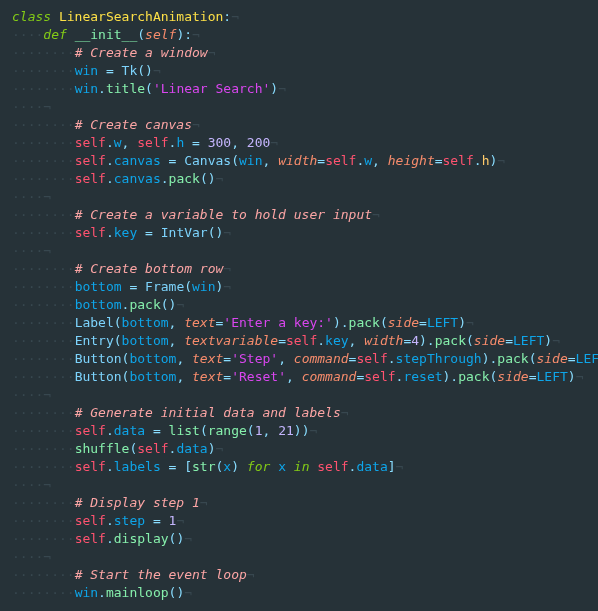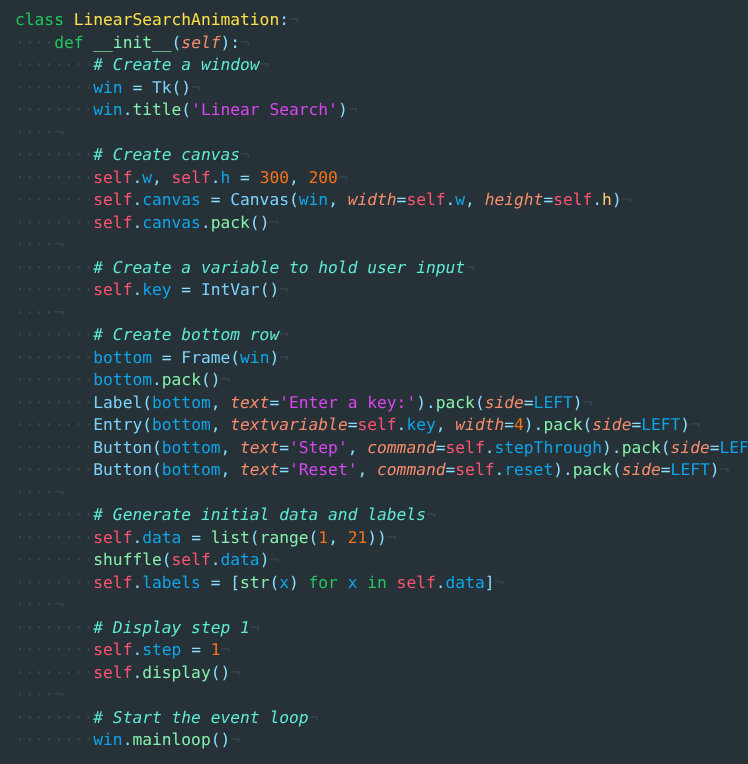--- a/index.html
+++ b/index.html
@@ -1,29 +1,29 @@
 <!DOCTYPE html>
 <html><head>
 <meta charset="utf-8">
 <style>
   html,body{margin:0;padding:0;background:#263238;font-family:Menlo,Consolas,'DejaVu Sans Mono',monospace;font-size:13px;line-height:18px;color:#EEFFFF}
   .editor{padding:8px 0 20px 0;white-space:pre;overflow:hidden}
   .line{padding:0 12px}
-  .kw{color:#22c55e;}
+  .kw{color:#84cc16;font-style:italic}
   .cl{color:#fde047}
   .fn{color:#86efac}
   .pr{color:#7dd3fc}
   .sf{color:#FF5370}
   .mf{color:#FFCB6B}
   .s{color:#d946ef}
-  .n{color:#f97316}
+  .n{color:#c4b5fd}
   .o{color:#89DDFF}
   .p{color:#89DDFF}
   .pn{color:#F78C6C;font-style:italic}
-  .c{color:#5eead4;font-style:italic}
+  .c{color:#fca5a5;font-style:italic}
   .ws{color:#37474F}
   .eol{color:#37474F}
   .id{color:#0ea5e9}
 </style>
 </head>
 <body>
 
 <div class="editor" id="editor"><div class="line"><span class="kw">class</span><span class="id"> </span><span class="cl">LinearSearchAnimation</span><span class="p">:</span><span class="eol">¬</span></div><div class="line"><span class="ws">····</span><span class="kw">def</span><span class="id"> </span><span class="fn">__init__</span><span class="p">(</span><span class="pn">self</span><span class="p">)</span><span class="p">:</span><span class="eol">¬</span></div><div class="line"><span class="ws">····</span><span class="ws">····</span><span class="c"># Create a window</span><span class="eol">¬</span></div><div class="line"><span class="ws">····</span><span class="ws">····</span><span class="id">win </span><span class="o">=</span><span class="id"> </span><span class="pr">Tk</span><span class="p">()</span><span class="eol">¬</span></div><div class="line"><span class="ws">····</span><span class="ws">····</span><span class="id">win</span><span class="p">.</span><span class="fn">title</span><span class="p">(</span><span class="s">'Linear Search'</span><span class="p">)</span><span class="eol">¬</span></div><div class="line"><span class="ws">····</span><span class="eol">¬</span></div><div class="line"><span class="ws">····</span><span class="ws">····</span><span class="c"># Create canvas</span><span class="eol">¬</span></div><div class="line"><span class="ws">····</span><span class="ws">····</span><span class="sf">self</span><span class="p">.</span><span class="id">w</span><span class="p">,</span><span class="id"> </span><span class="sf">self</span><span class="p">.</span><span class="id">h </span><span class="o">=</span><span class="id"> </span><span class="n">300</span><span class="p">,</span><span class="id"> </span><span class="n">200</span><span class="eol">¬</span></div><div class="line"><span class="ws">····</span><span class="ws">····</span><span class="sf">self</span><span class="p">.</span><span class="id">canvas </span><span class="o">=</span><span class="id"> </span><span class="pr">Canvas</span><span class="p">(</span><span class="id">win</span><span class="p">,</span><span class="id"> </span><span class="pn">width</span><span class="o">=</span><span class="sf">self</span><span class="p">.</span><span class="id">w</span><span class="p">,</span><span class="id"> </span><span class="pn">height</span><span class="o">=</span><span class="sf">self</span><span class="p">.</span><span class="mf">h</span><span class="p">)</span><span class="eol">¬</span></div><div class="line"><span class="ws">····</span><span class="ws">····</span><span class="sf">self</span><span class="p">.</span><span class="id">canvas</span><span class="p">.</span><span class="fn">pack</span><span class="p">()</span><span class="eol">¬</span></div><div class="line"><span class="ws">····</span><span class="eol">¬</span></div><div class="line"><span class="ws">····</span><span class="ws">····</span><span class="c"># Create a variable to hold user input</span><span class="eol">¬</span></div><div class="line"><span class="ws">····</span><span class="ws">····</span><span class="sf">self</span><span class="p">.</span><span class="id">key </span><span class="o">=</span><span class="id"> </span><span class="pr">IntVar</span><span class="p">()</span><span class="eol">¬</span></div><div class="line"><span class="ws">····</span><span class="eol">¬</span></div><div class="line"><span class="ws">····</span><span class="ws">····</span><span class="c"># Create bottom row</span><span class="eol">¬</span></div><div class="line"><span class="ws">····</span><span class="ws">····</span><span class="id">bottom </span><span class="o">=</span><span class="id"> </span><span class="pr">Frame</span><span class="p">(</span><span class="id">win</span><span class="p">)</span><span class="eol">¬</span></div><div class="line"><span class="ws">····</span><span class="ws">····</span><span class="id">bottom</span><span class="p">.</span><span class="fn">pack</span><span class="p">()</span><span class="eol">¬</span></div><div class="line"><span class="ws">····</span><span class="ws">····</span><span class="pr">Label</span><span class="p">(</span><span class="id">bottom</span><span class="p">,</span><span class="id"> </span><span class="pn">text</span><span class="o">=</span><span class="s">'Enter a key:'</span><span class="p">).</span><span class="fn">pack</span><span class="p">(</span><span class="pn">side</span><span class="o">=</span><span class="id">LEFT</span><span class="p">)</span><span class="eol">¬</span></div><div class="line"><span class="ws">····</span><span class="ws">····</span><span class="pr">Entry</span><span class="p">(</span><span class="id">bottom</span><span class="p">,</span><span class="id"> </span><span class="pn">textvariable</span><span class="o">=</span><span class="sf">self</span><span class="p">.</span><span class="id">key</span><span class="p">,</span><span class="id"> </span><span class="pn">width</span><span class="o">=</span><span class="n">4</span><span class="p">).</span><span class="fn">pack</span><span class="p">(</span><span class="pn">side</span><span class="o">=</span><span class="id">LEFT</span><span class="p">)</span><span class="eol">¬</span></div><div class="line"><span class="ws">····</span><span class="ws">····</span><span class="pr">Button</span><span class="p">(</span><span class="id">bottom</span><span class="p">,</span><span class="id"> </span><span class="pn">text</span><span class="o">=</span><span class="s">'Step'</span><span class="p">,</span><span class="id"> </span><span class="pn">command</span><span class="o">=</span><span class="sf">self</span><span class="p">.</span><span class="id">stepThrough</span><span class="p">).</span><span class="fn">pack</span><span class="p">(</span><span class="pn">side</span><span class="o">=</span><span class="id">LEFT</span></div><div class="line"><span class="ws">····</span><span class="ws">····</span><span class="pr">Button</span><span class="p">(</span><span class="id">bottom</span><span class="p">,</span><span class="id"> </span><span class="pn">text</span><span class="o">=</span><span class="s">'Reset'</span><span class="p">,</span><span class="id"> </span><span class="pn">command</span><span class="o">=</span><span class="sf">self</span><span class="p">.</span><span class="id">reset</span><span class="p">).</span><span class="fn">pack</span><span class="p">(</span><span class="pn">side</span><span class="o">=</span><span class="id">LEFT</span><span class="p">)</span><span class="eol">¬</span></div><div class="line"><span class="ws">····</span><span class="eol">¬</span></div><div class="line"><span class="ws">····</span><span class="ws">····</span><span class="c"># Generate initial data and labels</span><span class="eol">¬</span></div><div class="line"><span class="ws">····</span><span class="ws">····</span><span class="sf">self</span><span class="p">.</span><span class="id">data </span><span class="o">=</span><span class="id"> </span><span class="fn">list</span><span class="p">(</span><span class="fn">range</span><span class="p">(</span><span class="n">1</span><span class="p">,</span><span class="id"> </span><span class="n">21</span><span class="p">))</span><span class="eol">¬</span></div><div class="line"><span class="ws">····</span><span class="ws">····</span><span class="fn">shuffle</span><span class="p">(</span><span class="sf">self</span><span class="p">.</span><span class="id">data</span><span class="p">)</span><span class="eol">¬</span></div><div class="line"><span class="ws">····</span><span class="ws">····</span><span class="sf">self</span><span class="p">.</span><span class="id">labels </span><span class="o">=</span><span class="id"> </span><span class="p">[</span><span class="fn">str</span><span class="p">(</span><span class="id">x</span><span class="p">)</span><span class="id"> </span><span class="kw">for</span><span class="id"> x </span><span class="kw">in</span><span class="id"> </span><span class="sf">self</span><span class="p">.</span><span class="id">data</span><span class="p">]</span><span class="eol">¬</span></div><div class="line"><span class="ws">····</span><span class="eol">¬</span></div><div class="line"><span class="ws">····</span><span class="ws">····</span><span class="c"># Display step 1</span><span class="eol">¬</span></div><div class="line"><span class="ws">····</span><span class="ws">····</span><span class="sf">self</span><span class="p">.</span><span class="id">step </span><span class="o">=</span><span class="id"> </span><span class="n">1</span><span class="eol">¬</span></div><div class="line"><span class="ws">····</span><span class="ws">····</span><span class="sf">self</span><span class="p">.</span><span class="fn">display</span><span class="p">()</span><span class="eol">¬</span></div><div class="line"><span class="ws">····</span><span class="eol">¬</span></div><div class="line"><span class="ws">····</span><span class="ws">····</span><span class="c"># Start the event loop</span><span class="eol">¬</span></div><div class="line"><span class="ws">····</span><span class="ws">····</span><span class="id">win</span><span class="p">.</span><span class="fn">mainloop</span><span class="p">()</span><span class="eol">¬</span></div></div>
 
 </body></html>

